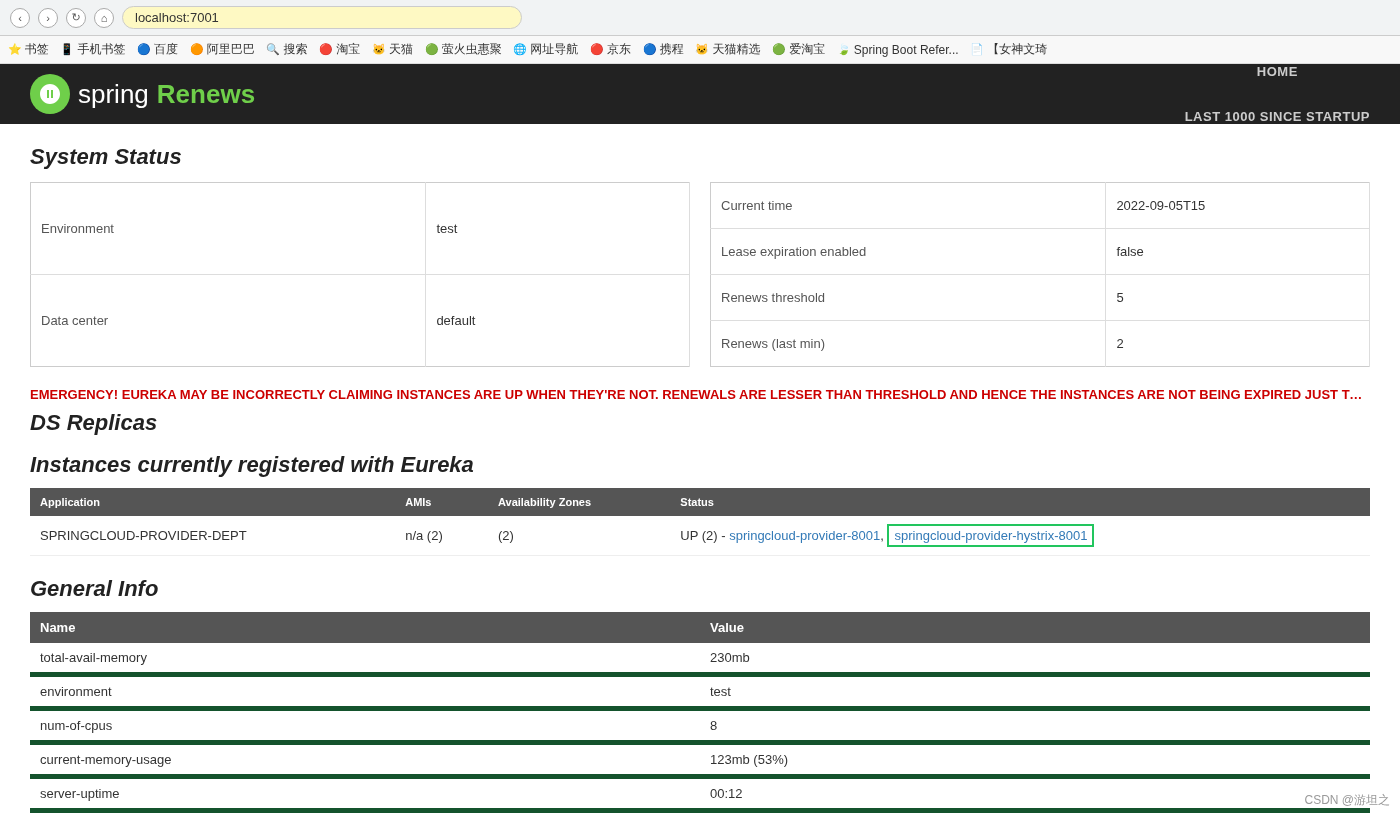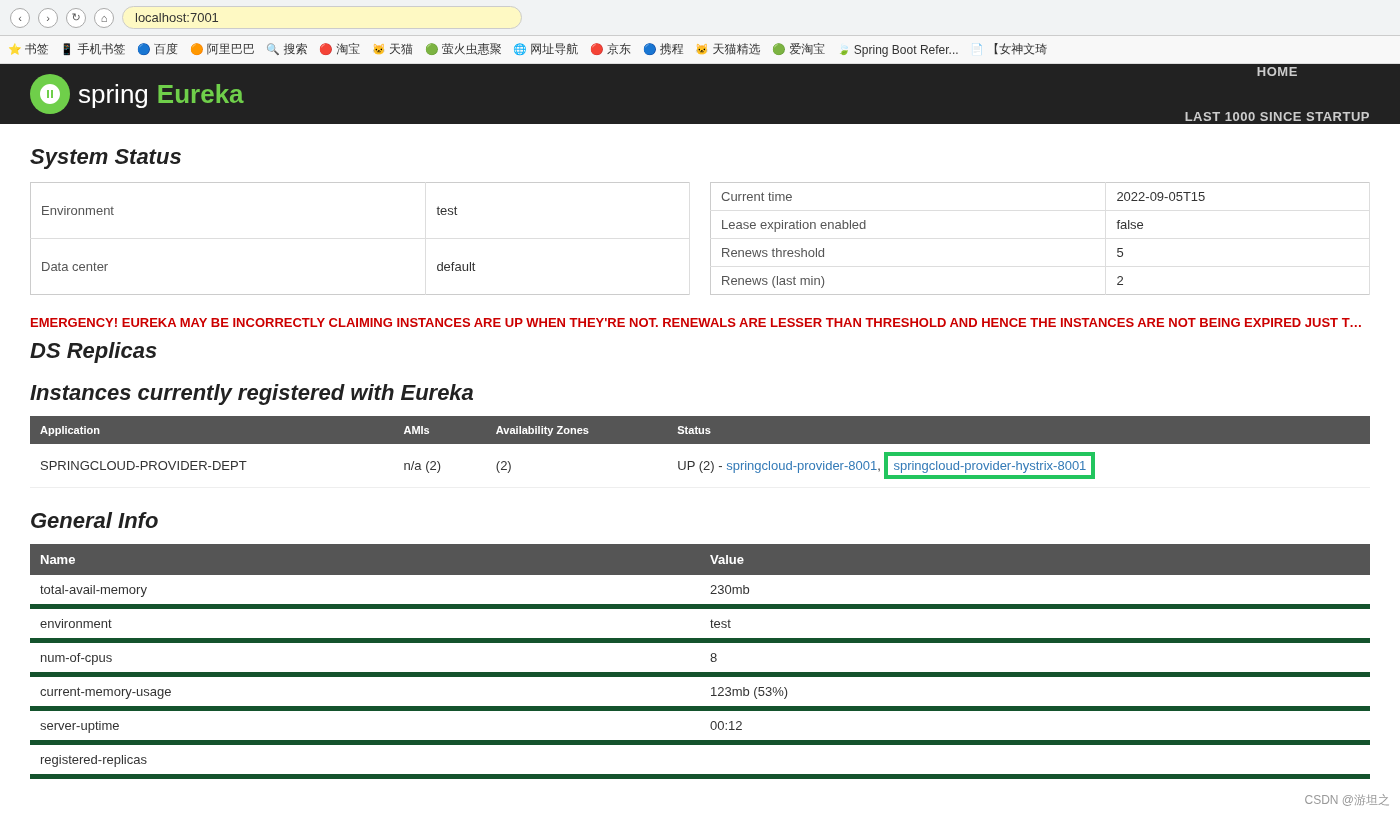--- a/index.html
+++ b/index.html
@@ -97,21 +97,21 @@
       display: flex;
       gap: 20px;
       margin-bottom: 20px;
     }
     .status-table {
       flex: 1;
       border-collapse: collapse;
       border: 1px solid #ccc;
     }
     .status-table td {
-      padding: 6px 10px;
+      padding: 15px 10px;
       border-bottom: 1px solid #ddd;
       border-right: 1px solid #ddd;
       font-size: 13px;
     }
     .status-table td:first-child {
       color: #555;
       width: 60%;
     }
     .status-table td:last-child {
       color: #333;
@@ -169,21 +169,21 @@
     }
     .instance-link {
       color: #337ab7;
       text-decoration: none;
       cursor: pointer;
     }
     .highlighted-link {
       color: #337ab7;
       text-decoration: none;
       cursor: pointer;
-      border: 4px solid #22c55e;
+      border: 2px solid #22c55e;
       padding: 2px 5px;
       display: inline-block;
     }
 
     
     .general-info-title {
       font-size: 22px;
       font-weight: bold;
       font-style: italic;
       color: #222;
@@ -294,21 +294,21 @@
 </div>
 
 <div class="navbar">
   <div class="navbar-brand">
     <div class="spring-logo">
       <svg width="24" height="24" viewBox="0 0 24 24" fill="white">
         <path d="M12 2C6.48 2 2 6.48 2 12s4.48 10 10 10 10-4.48 10-10S17.52 2 12 2zm-1 14H9V8h2v8zm4 0h-2V8h2v8z"></path>
       </svg>
     </div>
     <span class="brand-spring">spring</span>
-    <span class="brand-eureka">Eureka</span>
+    <span class="brand-eureka">Renews</span>
   </div>
   <div class="navbar-links">
     <a class="nav-link">HOME</a>
     <a class="nav-link">LAST 1000 SINCE STARTUP</a>
   </div>
 </div>
 
 <div class="main-content">
 
   <h2 class="section-title">System Status</h2>

